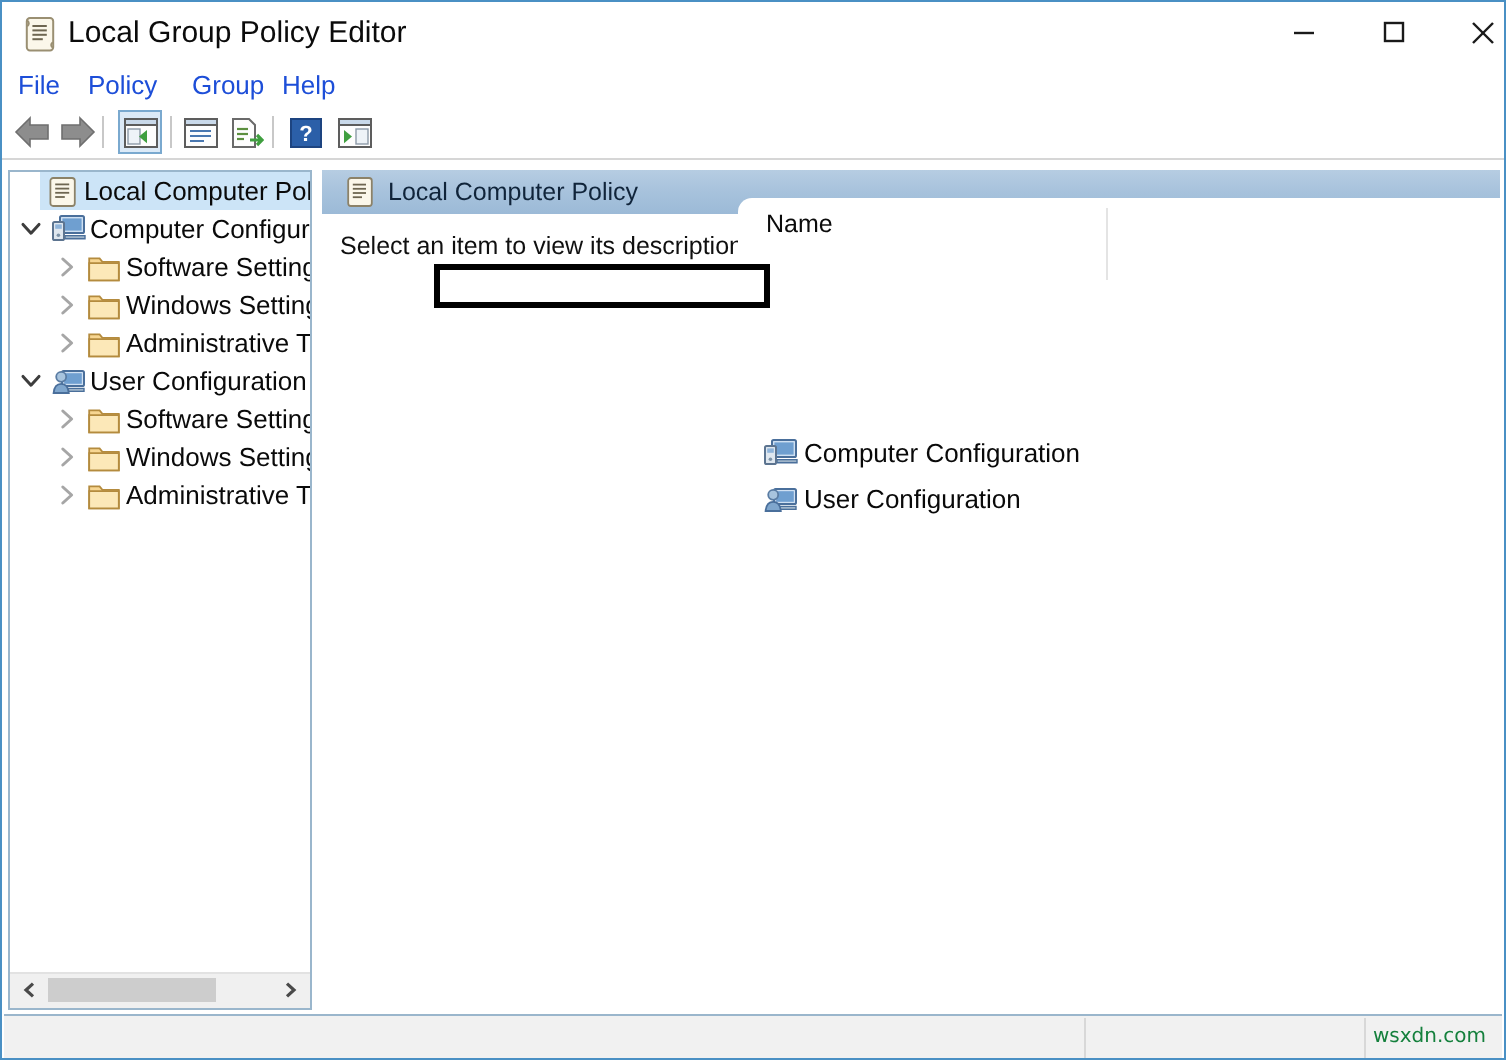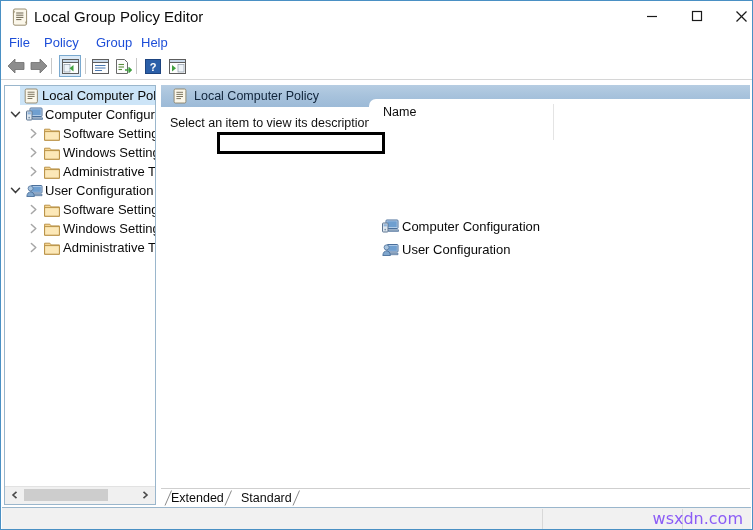--- a/index.html
+++ b/index.html
@@ -324,22 +324,22 @@
   .status-seg {
     position: absolute;
     top: 1px;
     width: 1px;
     height: 20px;
     background: #d8d8d8;
   }
   .watermark {
     position: absolute;
     right: 8px; top: 3px;
-    font-size: 16px;
-    color: #8b5cf6;
+    font-size: 10px;
+    color: #15803d;
     line-height: 16px;
     font-family: "DejaVu Sans", sans-serif;
   }
 </style>
 </head>
 <body>
 
 <div id="app">
 
   <div class="titlebar">
@@ -671,43 +671,20 @@
             </span>
             <span>User Configuration</span>
           </div>
         </div>
     </div>
 
   </div>
 
   <div class="annot-box"></div>
 
-  <div class="tabstrip">
-    <div class="tab" style="left:10px">
-      <span class="slash-l" style="left:-7px">
-        <svg width="9" height="16" viewBox="0 0 9 16">
-            <line x1="7.5" y1="0.5" x2="1" y2="15.5" stroke="#8a8a8a" stroke-width="1"></line>
-          </svg>
-      </span>
-      <span>Extended</span>
-      <span class="slash-r" style="right:-9px">
-        <svg width="9" height="16" viewBox="0 0 9 16">
-            <line x1="7.5" y1="0.5" x2="1" y2="15.5" stroke="#8a8a8a" stroke-width="1"></line>
-          </svg>
-      </span>
-    </div>
-    <div class="tab" style="left:80px">
-      <span>Standard</span>
-      <span class="slash-r" style="right:-9px">
-        <svg width="9" height="16" viewBox="0 0 9 16">
-            <line x1="7.5" y1="0.5" x2="1" y2="15.5" stroke="#8a8a8a" stroke-width="1"></line>
-          </svg>
-      </span>
-    </div>
-  </div>
 
   <div class="statusbar">
     <div class="status-seg" style="left:540px"></div>
     <div class="status-seg" style="left:680px"></div>
     <div class="watermark">wsxdn.com</div>
   </div>
 
 </div>
 
 </body></html>

